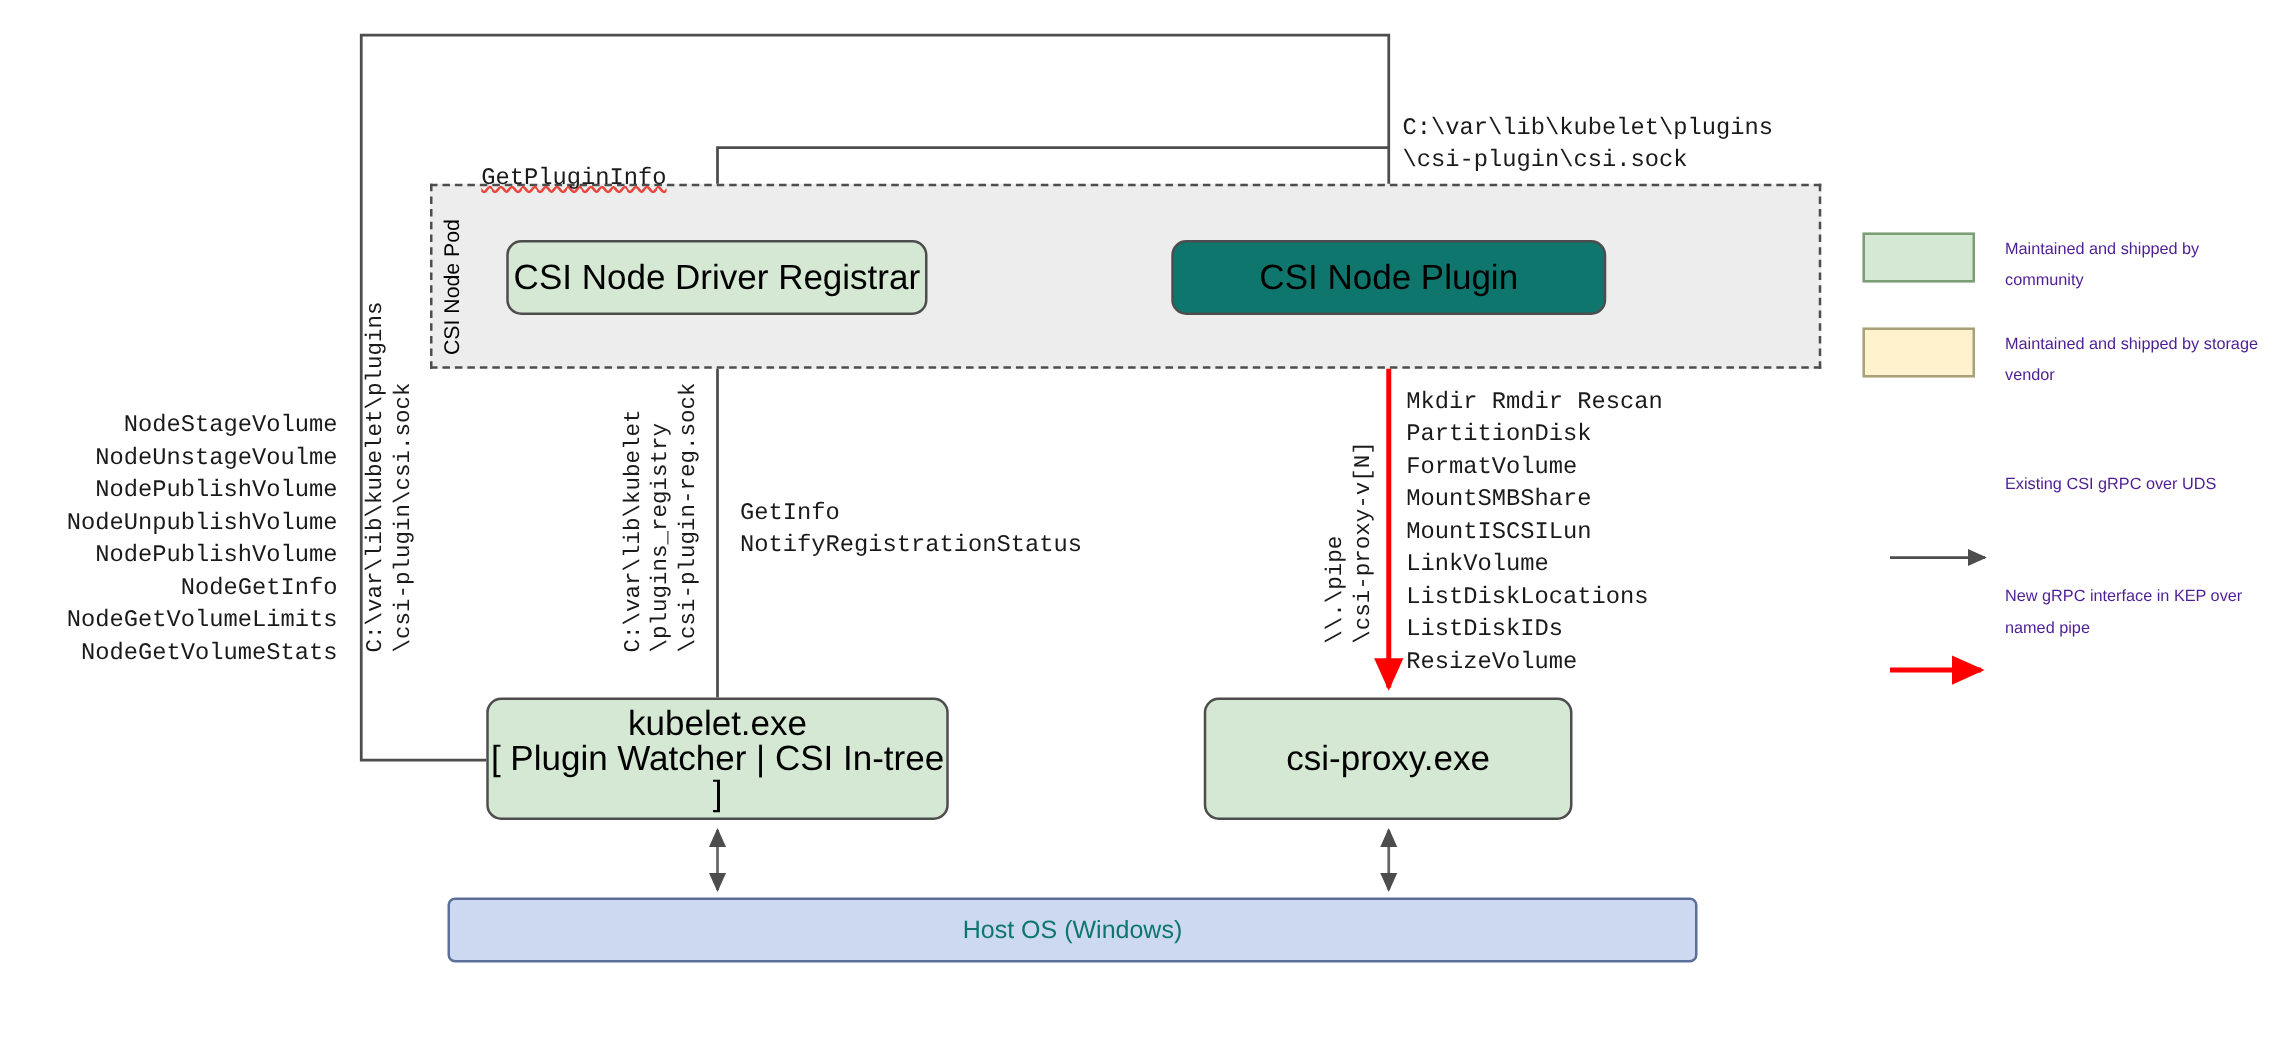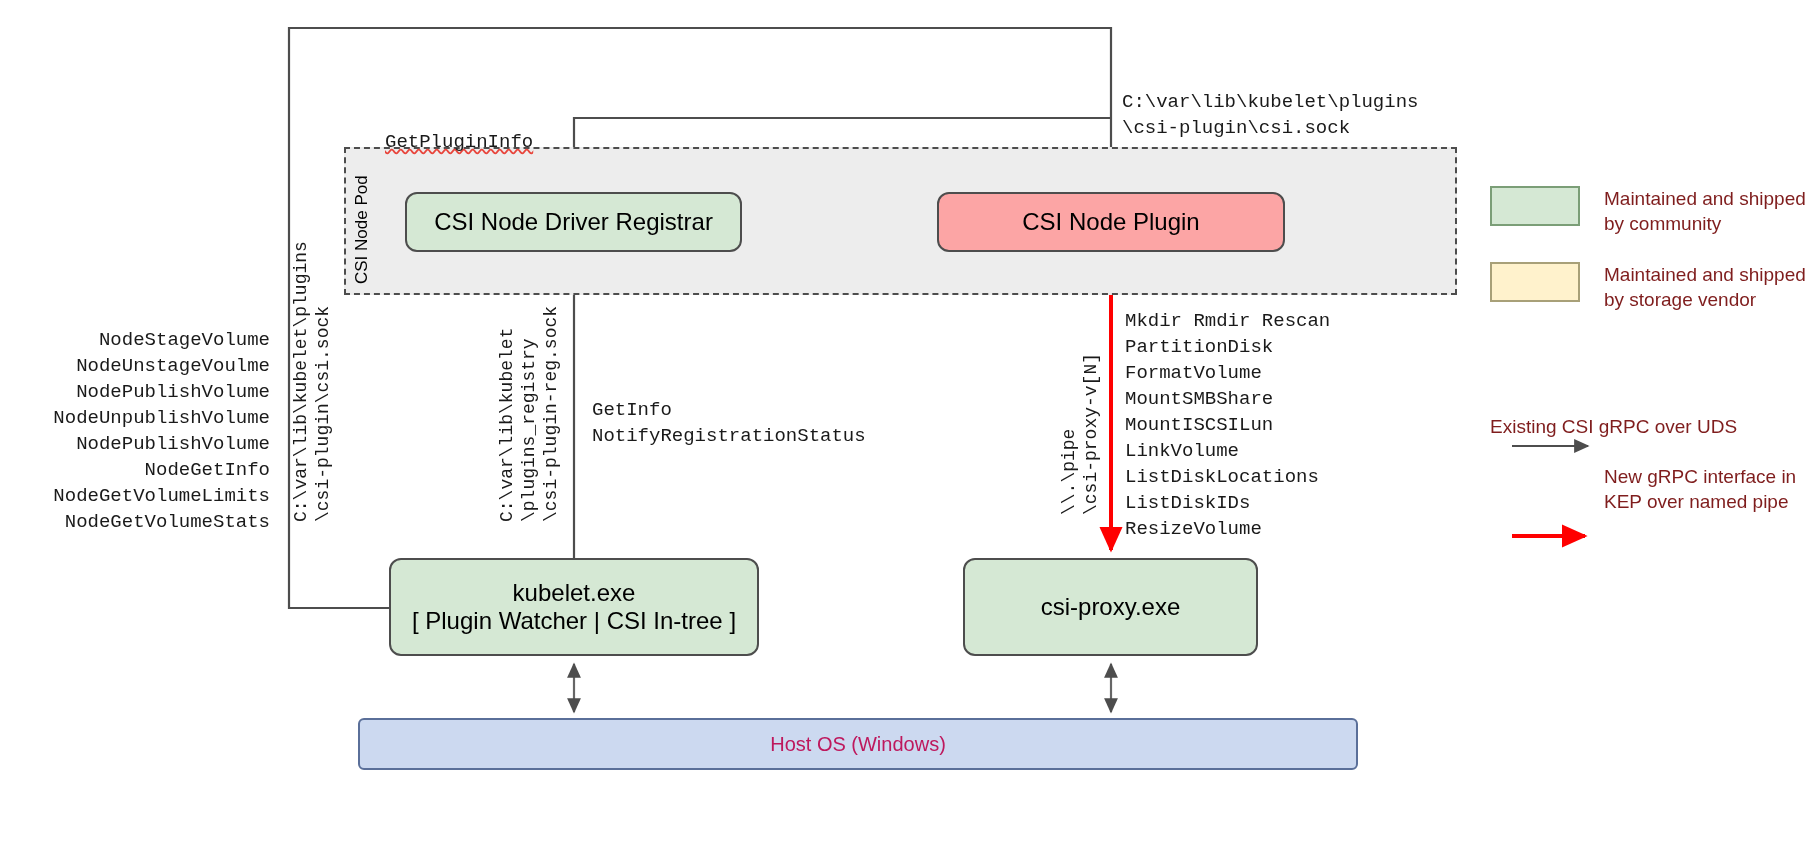--- a/index.html
+++ b/index.html
@@ -20,21 +20,21 @@
   }
   .mono {
     font-family: "Liberation Mono", monospace;
     font-size: 19px;
     line-height: 26px;
     color: #1a1a1a;
     white-space: pre;
   }
   .sans {
     font-family: "Liberation Sans", sans-serif;
-    color: #be185d;
+    color: #0f766e;
   }
   .abs { position: absolute; }
 
   
   #pod-container {
     left: 344px;
     top: 147px;
     width: 1113px;
     height: 148px;
     background: #ededed;
@@ -56,26 +56,26 @@
 
   
   .node-box {
     box-sizing: border-box;
     border: 2px solid #4d4d4d;
     border-radius: 12px;
     display: flex;
     flex-direction: column;
     align-items: center;
     justify-content: center;
-    font-size: 24px;
+    font-size: 28px;
     text-align: center;
     line-height: 28px;
   }
   .green { background: #d5e8d4; }
-  .yellow { background: #fca5a5; }
+  .yellow { background: #0f766e; }
 
   #box-registrar { left: 405px; top: 192px; width: 337px; height: 60px; }
   #box-nodeplugin { left: 937px; top: 192px; width: 348px; height: 60px; }
   #box-kubelet   { left: 389px; top: 558px; width: 370px; height: 98px; }
   #box-csiproxy  { left: 963px; top: 558px; width: 295px; height: 98px; justify-content: center; }
 
   #box-hostos {
     left: 358px;
     top: 718px;
     width: 1000px;
@@ -152,27 +152,27 @@
   .legend-swatch.yellow { background: #fff2cc; border-color: #a8a078; }
   .legend-arrowbox {
     width: 90px;
     height: 40px;
     margin-right: 24px;
     flex: 0 0 auto;
     display: flex;
     align-items: center;
   }
   .legend-text {
-    font-size: 19px;
+    font-size: 13px;
     line-height: 25px;
-    color: #7f1d1d;
+    color: #4c1d95;
   }
   #legend-item-1 { top: 0px; position: absolute; }
   #legend-item-2 { top: 76px; position: absolute; }
-  #legend-item-3 { top: 188px; position: absolute; flex-direction: column; }
+  #legend-item-3 { top: 188px; position: absolute; }
   #legend-item-4 { top: 278px; position: absolute; }
 
   svg.overlay {
     position: absolute;
     left: 0; top: 0;
     width: 1818px;
     height: 842px;
     pointer-events: none;
   }
 </style>

